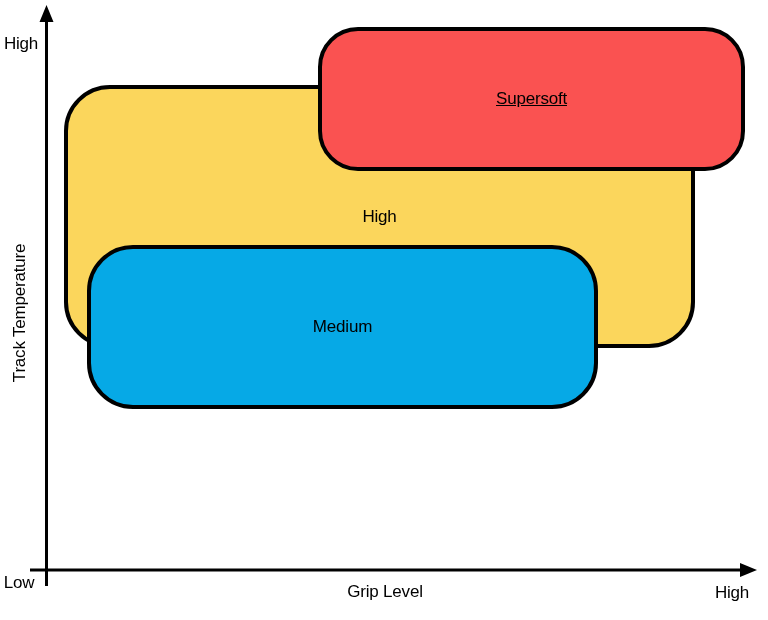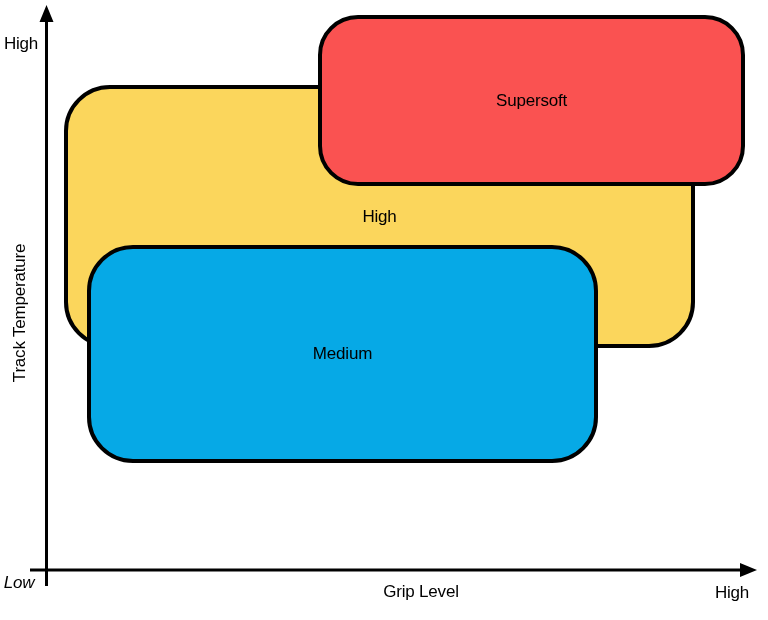--- a/index.html
+++ b/index.html
@@ -32,42 +32,43 @@
     color: #000000;
     white-space: nowrap;
   }
   .region-soft {
     left: 64px; top: 85px;
     width: 631px; height: 263px;
     border-radius: 46px;
     z-index: 1;
   }
   .region-supersoft {
-    left: 318px; top: 15px;
-    width: 427px; height: 171px;
+    left: 318px; top: 27px;
+    width: 427px; height: 144px;
     border-radius: 40px;
     z-index: 2;
+    text-decoration: underline;
   }
   .region-medium {
     left: 87px; top: 245px;
-    width: 511px; height: 218px;
+    width: 511px; height: 164px;
     border-radius: 46px;
     z-index: 3;
   }
   .axis-text {
     position: absolute;
     font-size: 17px;
     letter-spacing: -0.2px;
     white-space: nowrap;
     z-index: 4;
   }
   .ytick-high { left: 21px; top: 44px; transform: translate(-50%, -50%); }
-  .ytick-low  { left: 19px; top: 583px; transform: translate(-50%, -50%); font-style: italic; }
+  .ytick-low  { left: 19px; top: 583px; transform: translate(-50%, -50%); }
   .ylabel     { left: 20px; top: 313px; transform: translate(-50%, -50%) rotate(-90deg); }
-  .xlabel     { left: 385px; top: 592px; transform: translate(-50%, -50%); margin-left: 36px; }
+  .xlabel     { left: 385px; top: 592px; transform: translate(-50%, -50%); }
   .xtick-high { left: 732px; top: 593px; transform: translate(-50%, -50%); }
 </style>
 </head>
 <body>
 
 <div class="figure">
 
   <svg class="axes-svg" width="768" height="620" viewBox="0 0 768 620" xmlns="http://www.w3.org/2000/svg">
     <line x1="46.5" y1="14" x2="46.5" y2="586" stroke="#000000" stroke-width="3"></line>
     <polygon points="46.5,5 39.5,22 53.5,22" fill="#000000"></polygon>

